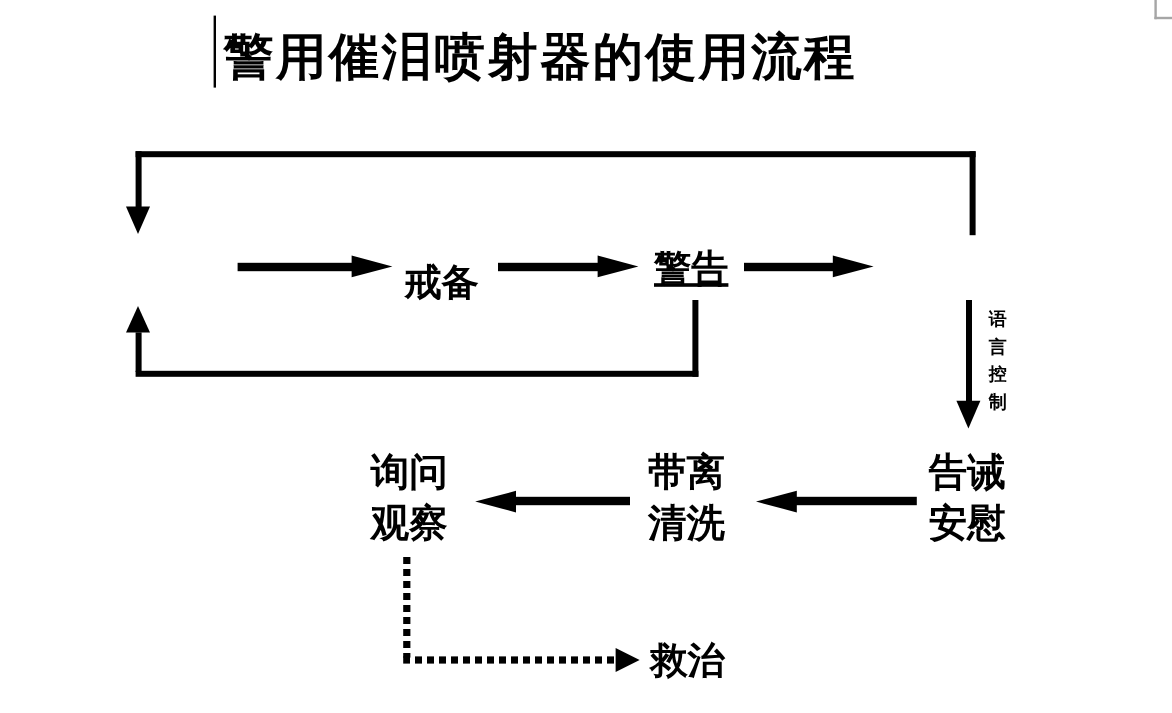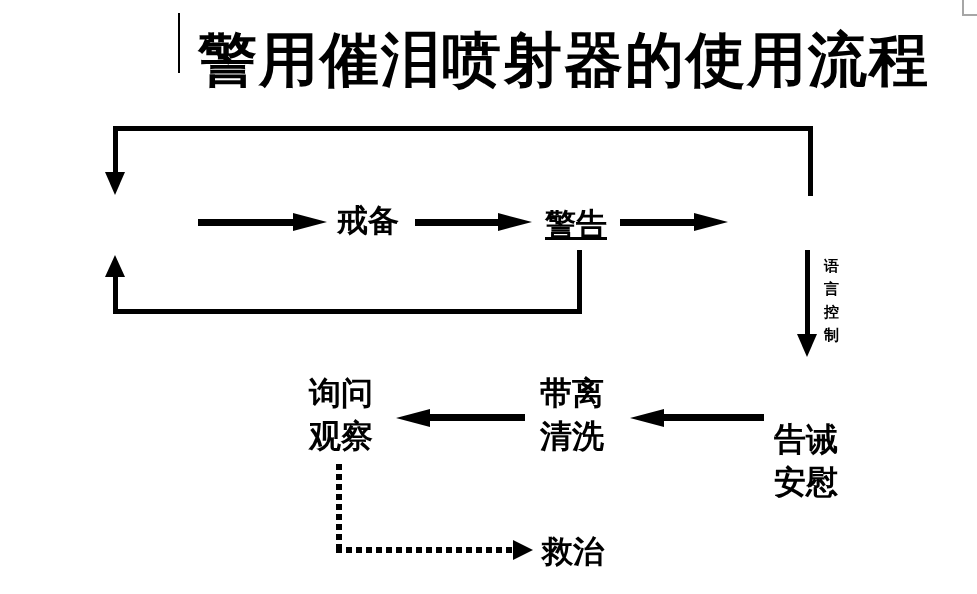--- a/index.html
+++ b/index.html
@@ -10,22 +10,22 @@
     background: #ffffff;
     overflow: hidden;
     font-family: "DejaVu Sans", "Liberation Sans", sans-serif;
     color: #000;
   }
 
   
   .title {
     position: absolute;
     left: 186px; top: 22px;
-    margin: 12px;
-    font-size: 59px;
+    margin: 0;
+    font-size: 42px;
     line-height: 52px;
     font-weight: bold;
     letter-spacing: 2px;
     white-space: nowrap;
   }
   .caret { position: absolute; left: 178px; top: 13px; width: 2px; height: 60px; background: #000; }
 
   
   .seg { position: absolute; background: #000; }
 
@@ -85,21 +85,21 @@
   <h1 class="title">警用催泪喷射器的使用流程</h1>
 
   <div class="corner" style="left:962px; top:0; width:2px; height:16px;"></div>
   <div class="corner" style="left:962px; top:14px; width:15px; height:2px;"></div>
 
   <div class="seg" style="left:113px; top:126px; width:700px; height:5px;"></div>
   <div class="seg" style="left:808px; top:126px; width:5px; height:70px;"></div>
   <div class="seg" style="left:113px; top:126px; width:5px; height:47px;"></div>
   <div class="ah ah-down" style="left:105px; top:172px;"></div>
 
-  <div class="node" style="left:337px; top:204px;">戒备</div>
+  <div class="node" style="left:337px; top:220px;">戒备</div>
   <div class="node" style="left:545px; top:208px;text-decoration:underline;">警告</div>
 
   <div class="seg" style="left:198px; top:219px; width:97px; height:7px;"></div>
   <div class="ah ah-right" style="left:293px; top:213px;"></div>
 
   <div class="seg" style="left:415px; top:219px; width:85px; height:7px;"></div>
   <div class="ah ah-right" style="left:498px; top:213px;"></div>
 
   <div class="seg" style="left:620px; top:219px; width:76px; height:7px;"></div>
   <div class="ah ah-right" style="left:694px; top:213px;"></div>
@@ -111,21 +111,21 @@
 
   <div class="seg" style="left:805px; top:250px; width:5px; height:85px;"></div>
   <div class="ah ah-down" style="left:797px; top:334px;"></div>
   <div class="vlabel">
     <span>语</span>
     <span>言</span>
     <span>控</span>
     <span>制</span>
   </div>
 
-  <div class="node2" style="left:772px; top:372px;margin-top:46px;">
+  <div class="node2" style="left:772px; top:372px;">
     <div>告诫</div>
     <div>安慰</div>
   </div>
   <div class="node2" style="left:307px; top:372px;">
     <div>询问</div>
     <div>观察</div>
   </div>
   <div class="node2" style="left:538px; top:372px;">
     <div>带离</div>
     <div>清洗</div>

